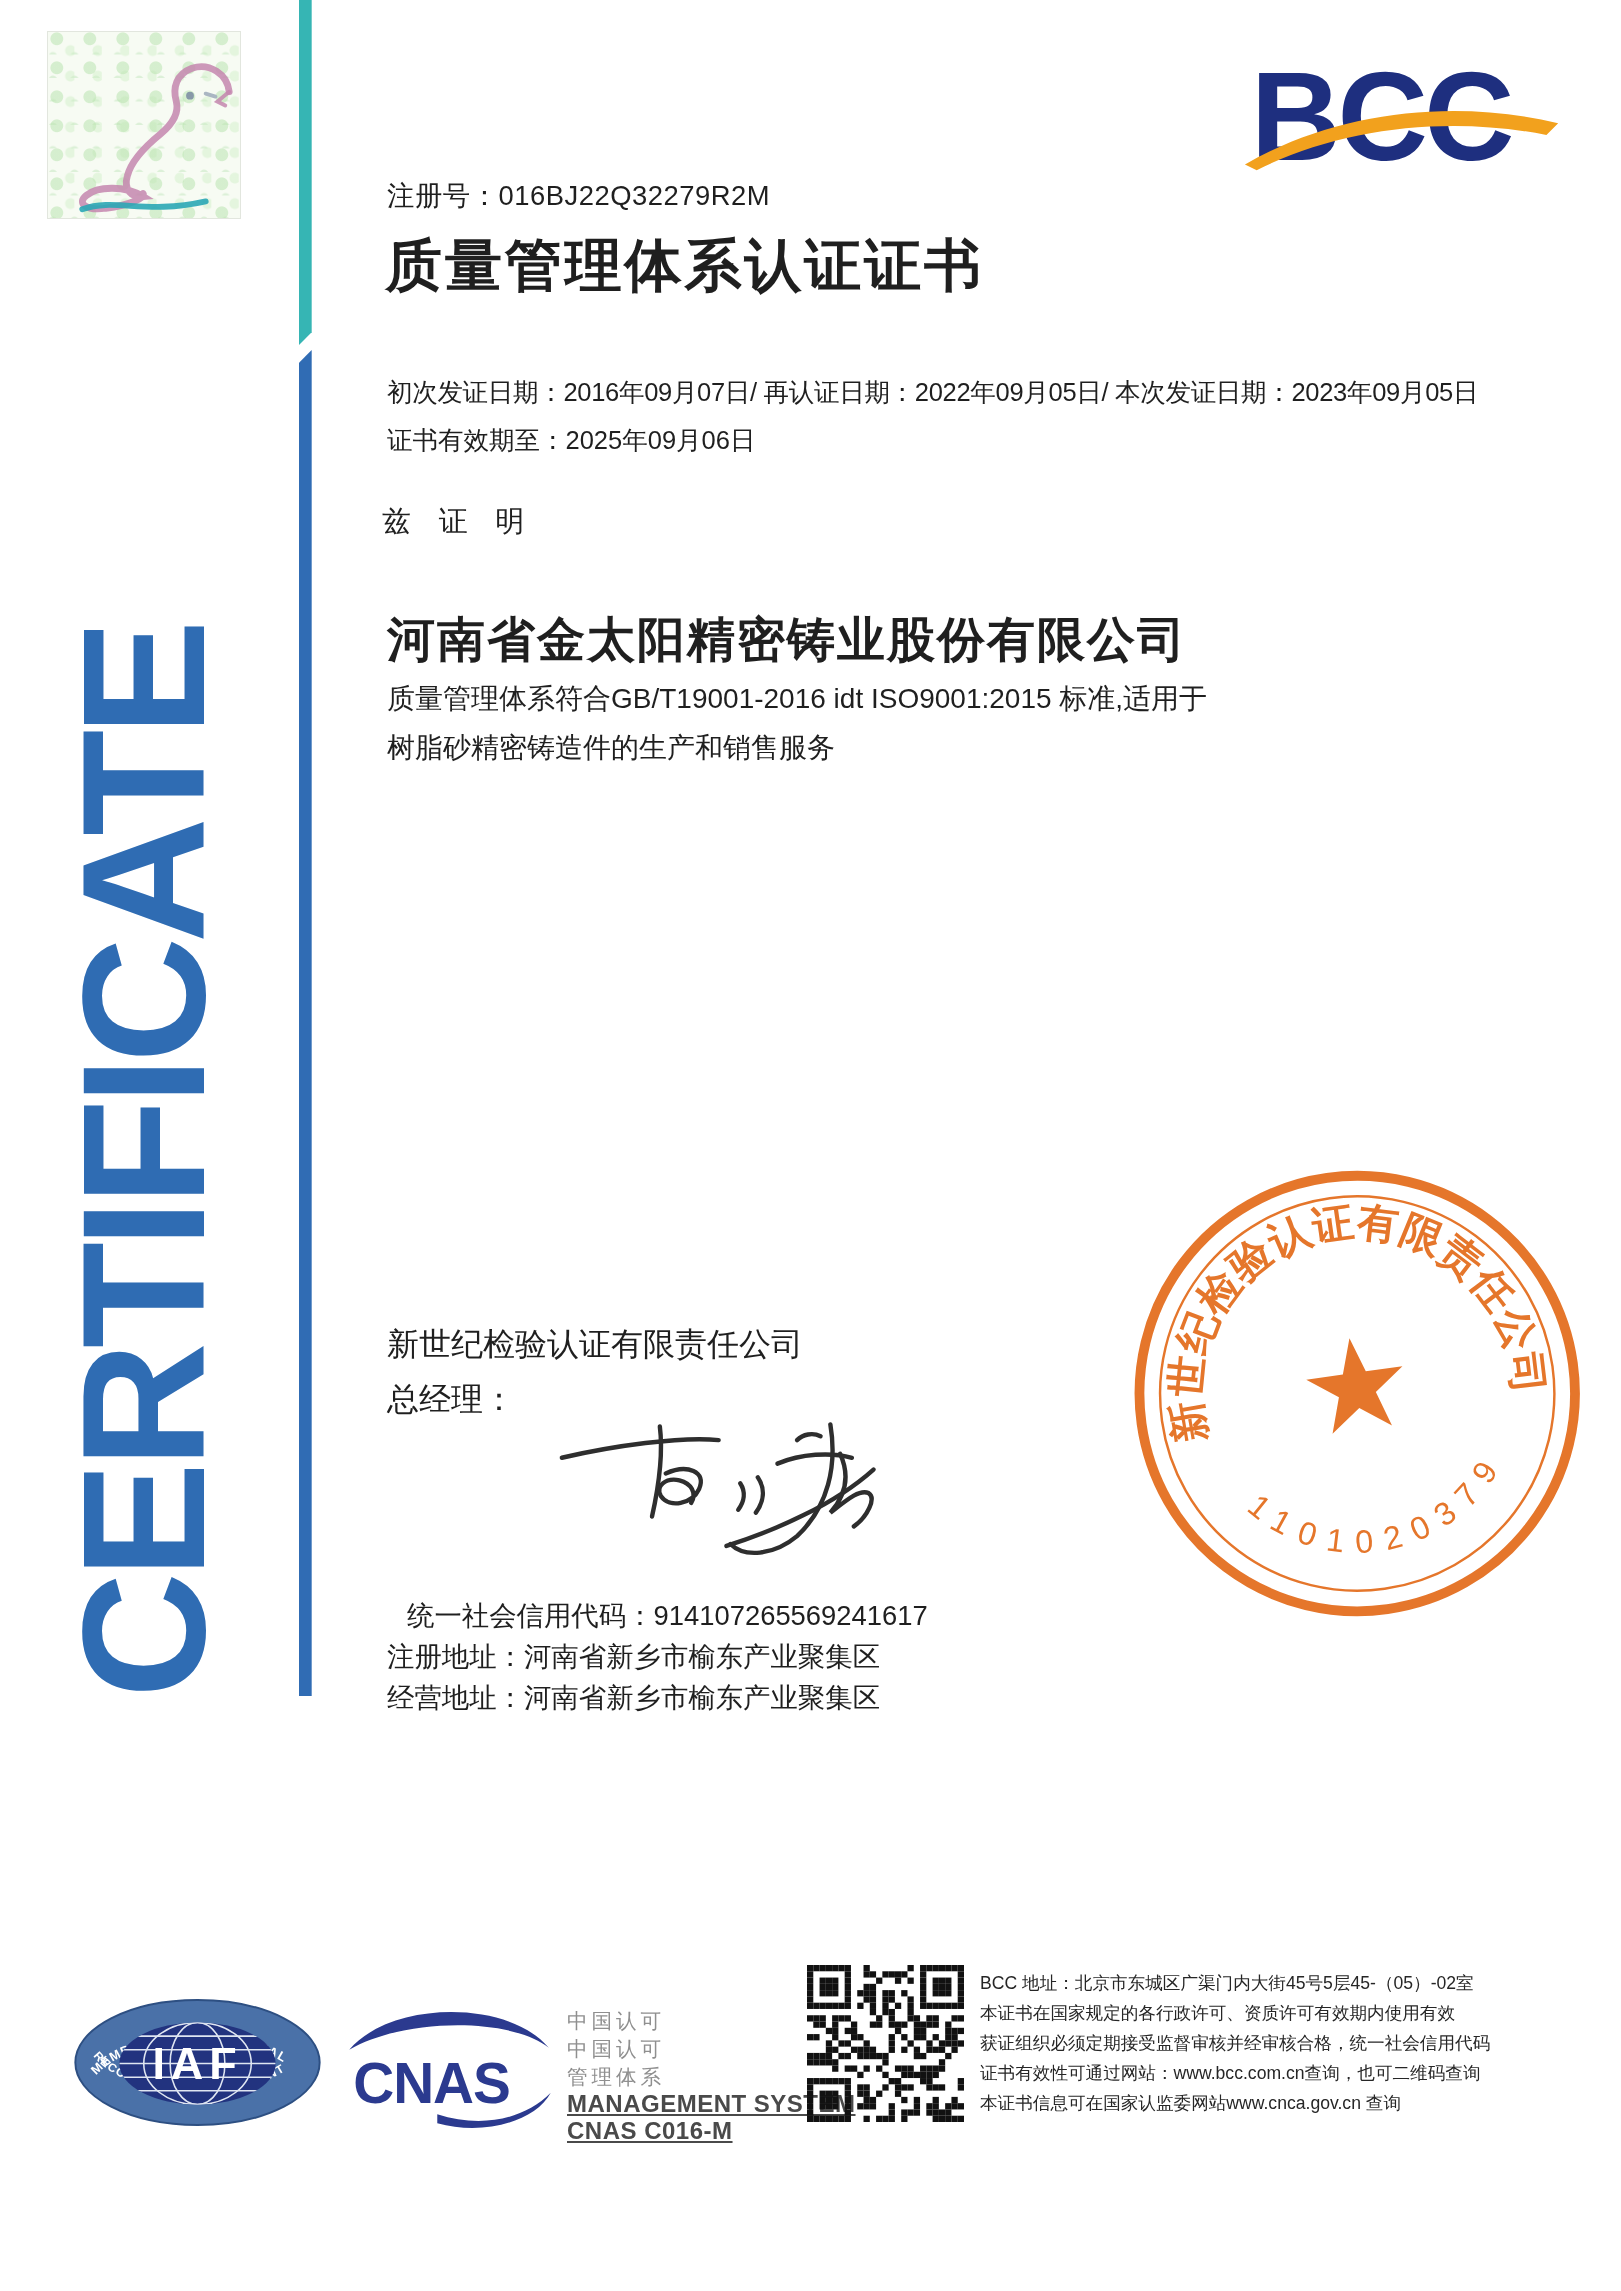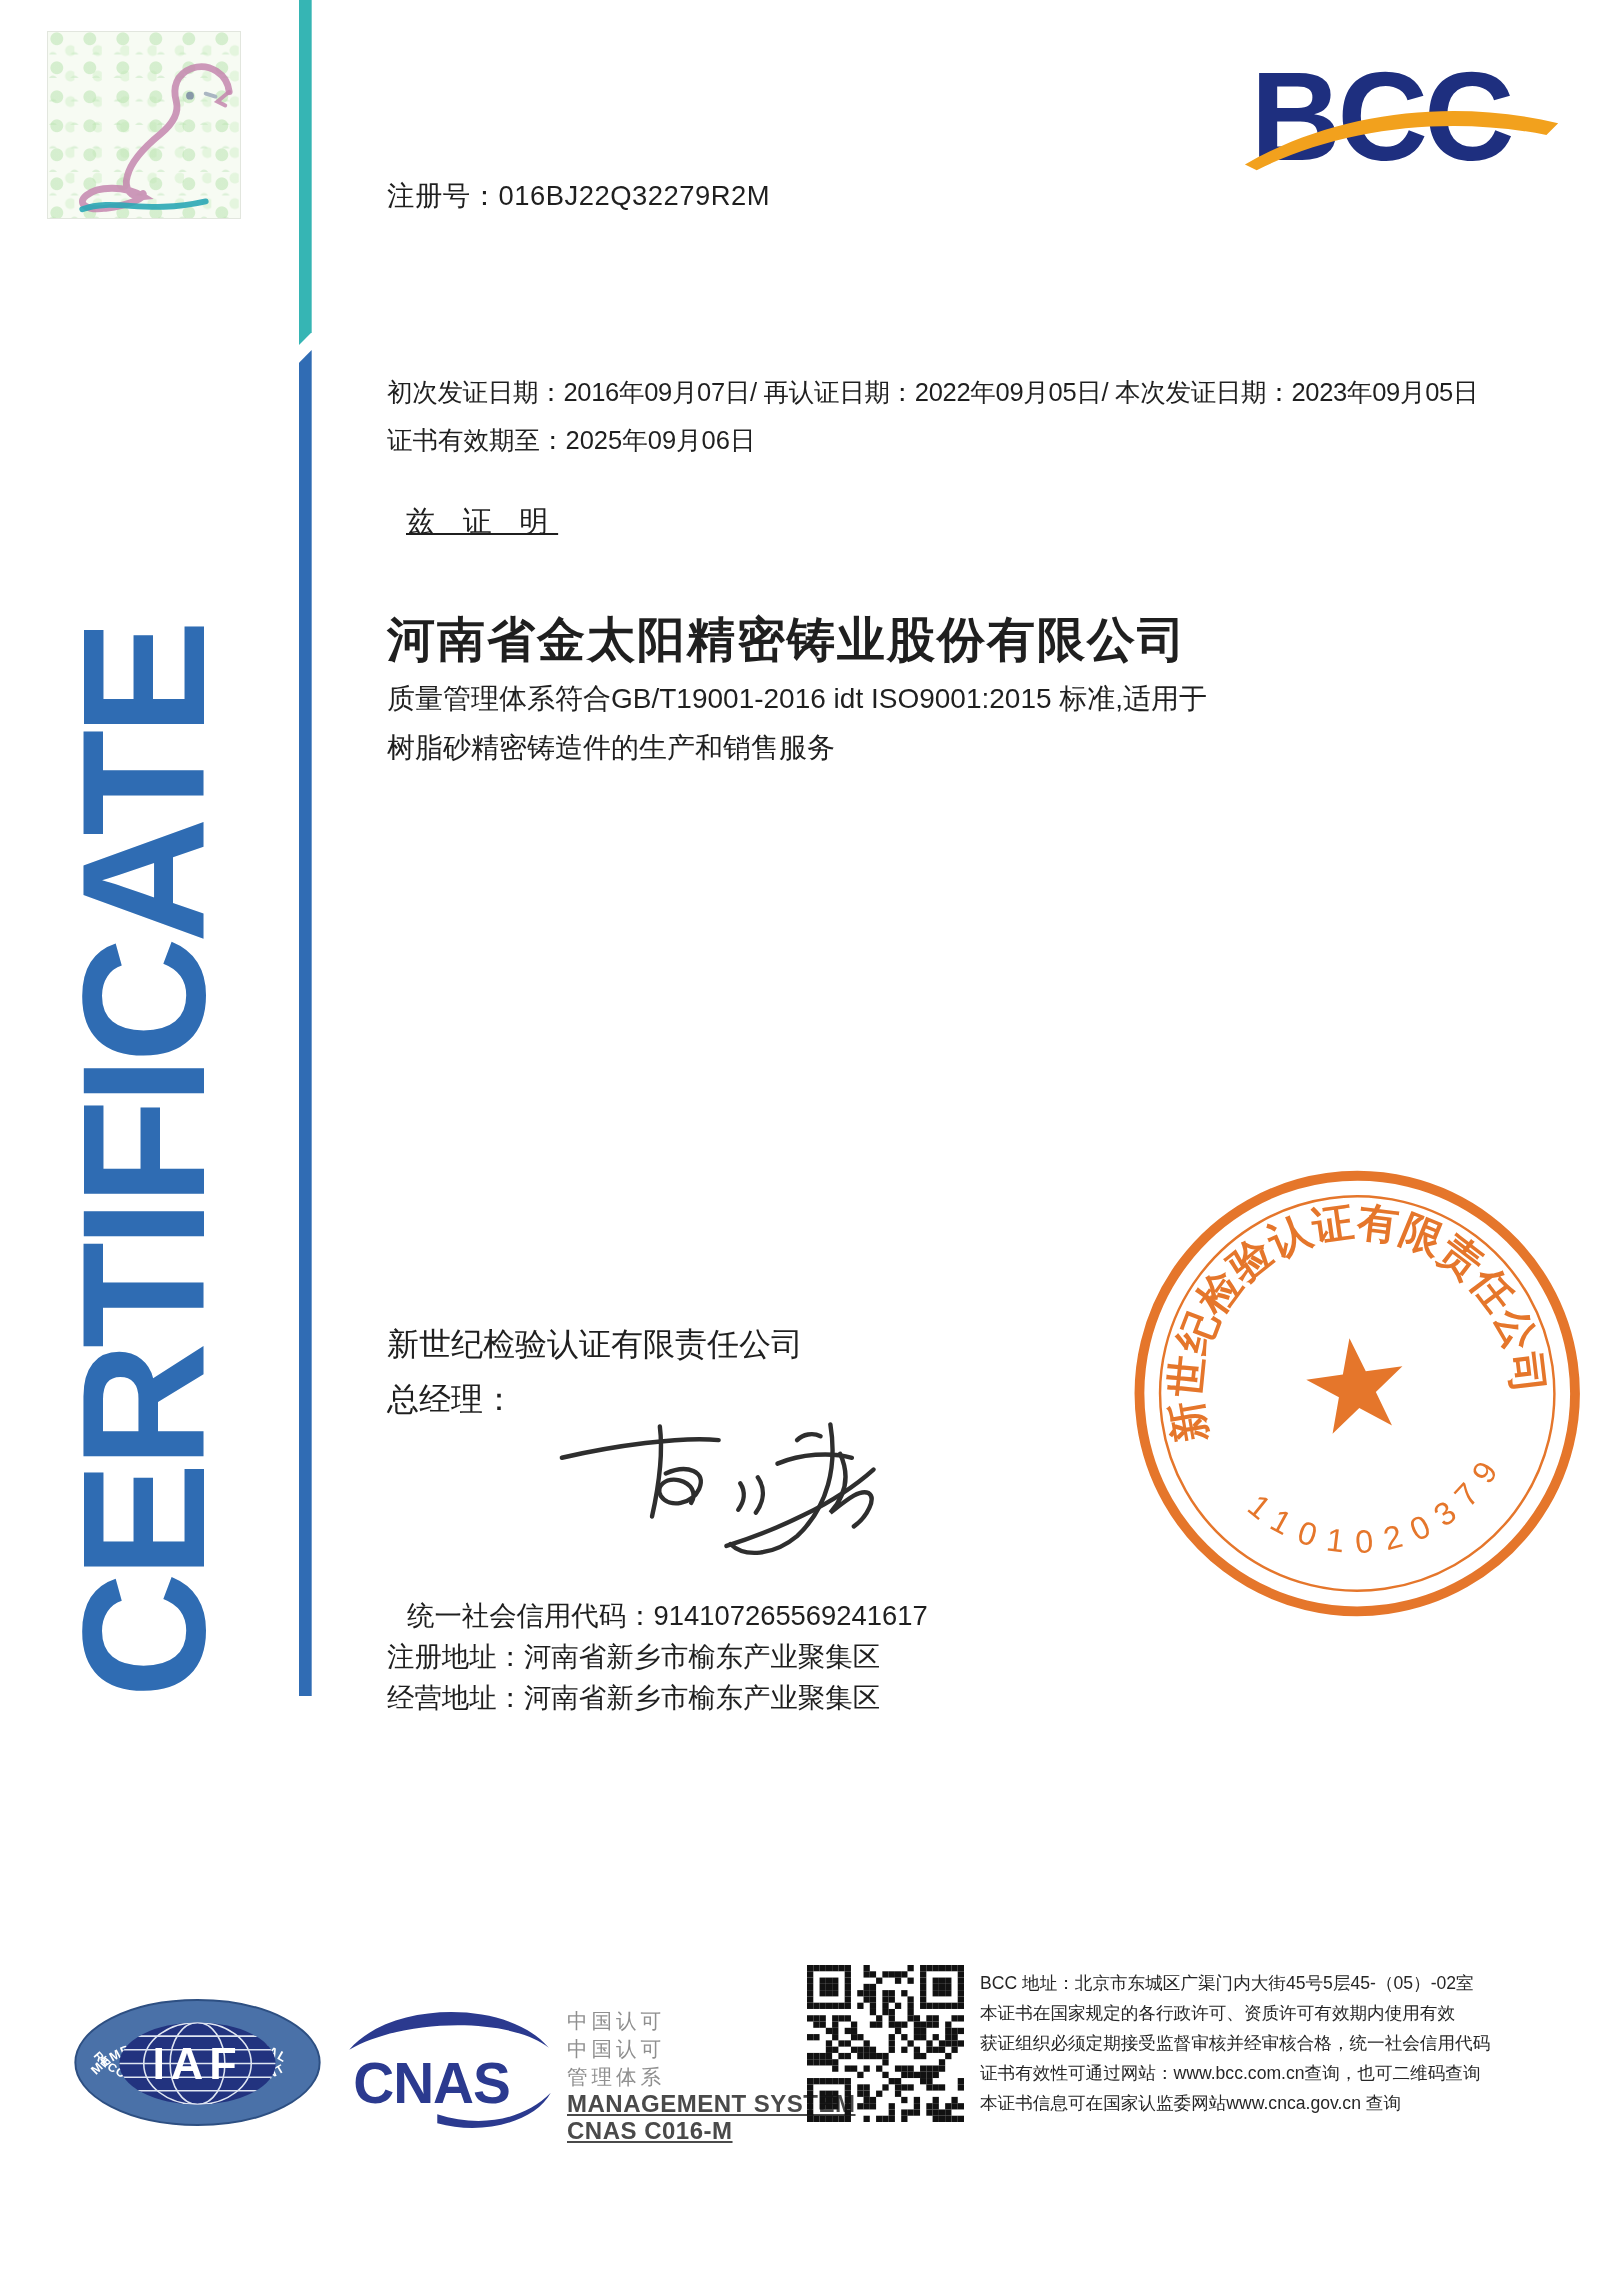--- a/index.html
+++ b/index.html
@@ -29,21 +29,21 @@
   .cert-word{
     left:57px;top:1698px;transform:rotate(-90deg);transform-origin:0 0;
     font-size:174px;font-weight:700;letter-spacing:-5.9px;color:#2f6cb3;
     white-space:nowrap;line-height:1;width:1274px;
   }
   
   .reg-no{left:387px;top:178px;font-size:27.4px;letter-spacing:0.5px;}
   .title{left:385px;top:228px;font-size:57px;font-weight:700;letter-spacing:2.9px;}
   .dates1{left:387px;top:375px;font-size:25.5px;letter-spacing:-0.3px;}
   .dates2{left:387px;top:423px;font-size:25.5px;}
-  .certify{left:406px;top:502px;font-size:29px;letter-spacing:9.8px;text-decoration:underline;}
+  .certify{left:382px;top:502px;font-size:29px;letter-spacing:9.8px;}
   .company{left:387px;top:565px;font-size:48px;font-weight:700;letter-spacing:2px;margin-top:43px;}
   .scope1{left:387px;top:680px;font-size:28px;}
   .scope2{left:387px;top:729px;font-size:28px;text-align:right;}
   .issuer{left:387px;top:1323px;font-size:32px;}
   .gm{left:387px;top:1378px;font-size:32px;}
   .code{left:387px;top:1598px;font-size:27.4px;margin-left:20px;}
   .addr1{left:387px;top:1639px;font-size:27.4px;}
   .addr2{left:387px;top:1680px;font-size:27.4px;}
   
   .cn-col{left:567px;top:2007px;font-size:20.6px;color:#8f8f8f;line-height:28px;letter-spacing:3.9px;}
@@ -75,20 +75,21 @@
   <div class="abs bar-blue"></div>
 
   <div class="abs bcc">
     <svg width="323" height="147" viewBox="0 0 330 150">
       <text x="8" y="122" font-family="Liberation Sans, DejaVu Sans, sans-serif" font-size="128" font-weight="900" fill="#1e2f7f" letter-spacing="-4">BCC</text>
       <path d="M2,126 C95,72 215,58 322,84 L310,96 C212,76 100,88 14,132 Z" fill="#f2a11d"></path>
     </svg>
   </div>
 
   <div class="abs reg-no">注册号：016BJ22Q32279R2M</div>
+  <div class="abs title">质量管理体系认证证书</div>
   <div class="abs dates1">初次发证日期：2016年09月07日/ 再认证日期：2022年09月05日/ 本次发证日期：2023年09月05日</div>
   <div class="abs dates2">证书有效期至：2025年09月06日</div>
 
   <div class="abs certify">兹 证 明</div>
   <div class="abs company">河南省金太阳精密铸业股份有限公司</div>
   <div class="abs scope1">质量管理体系符合GB/T19001-2016 idt ISO9001:2015 标准,适用于</div>
   <div class="abs scope2">树脂砂精密铸造件的生产和销售服务</div>
 
   <div class="abs cert-word">CERTIFICATE</div>
 

